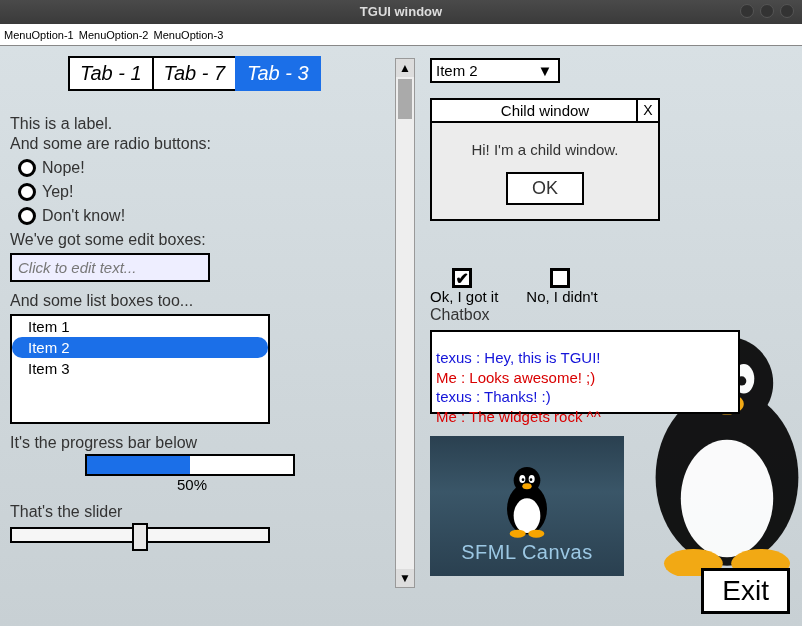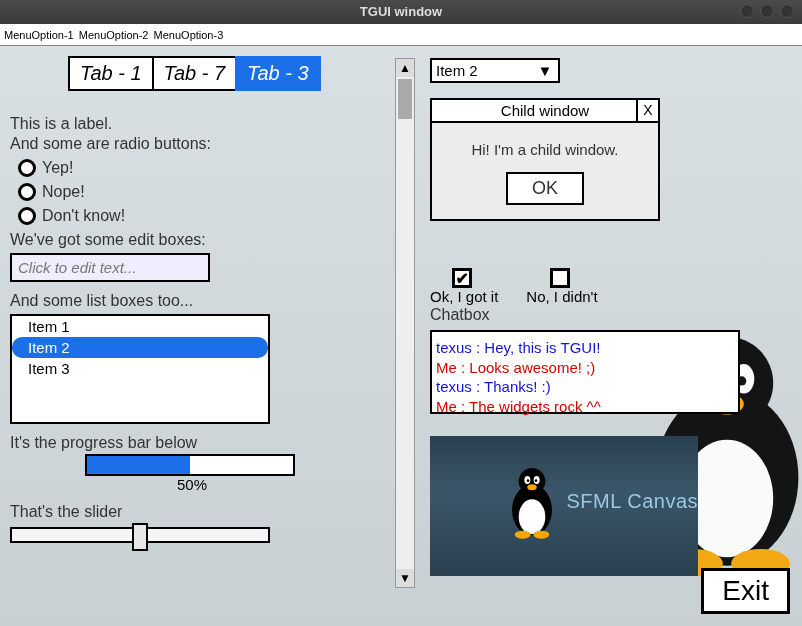--- a/index.html
+++ b/index.html
@@ -284,35 +284,35 @@
     font-size: 16px;
     color: #333;
   }
   .chatbox {
     position: absolute;
     top: 272px;
     width: 310px;
     height: 84px;
     background: #fff;
     border: 2px solid #000;
-    padding: 6px 4px;
+    padding: 16px 4px;
     font-size: 15px;
   }
   .chatbox .msg { line-height: 1.3; }
   .msg.blue { color: #1414d9; }
   .msg.red { color: #d90000; }
   .canvas {
     position: absolute;
     top: 378px;
     left: 0;
-    width: 268px;
+    width: 194px;
     height: 140px;
     background: linear-gradient(to bottom, #2a4050, #3a5668 40%, #2a4050);
     display: flex;
-    flex-direction: row;
+    flex-direction: column;
     align-items: center;
     justify-content: flex-end;
     color: #9cc8e4;
     padding-bottom: 12px;
   }
   .canvas .penguin {
     width: 70px; height: 80px;
   }
   .canvas .caption {
     font-size: 20px;
@@ -371,25 +371,25 @@
       <div class="tab">Tab - 1</div>
       <div class="tab">Tab - 7</div>
       <div class="tab selected">Tab - 3</div>
     </div>
 
     <div class="label">This is a label.</div>
     <div class="label">And some are radio buttons:</div>
 
     <div class="radio-row">
       <div class="radio-circle"></div>
-      <span>Yep!</span>
+      <span>Nope!</span>
     </div>
     <div class="radio-row">
       <div class="radio-circle"></div>
-      <span>Nope!</span>
+      <span>Yep!</span>
     </div>
     <div class="radio-row">
       <div class="radio-circle"></div>
       <span>Don't know!</span>
     </div>
 
     <div class="label" style="margin-top:6px">We've got some edit boxes:</div>
     <div class="editbox">Click to edit text...</div>
 
     <div class="label">And some list boxes too...</div>

